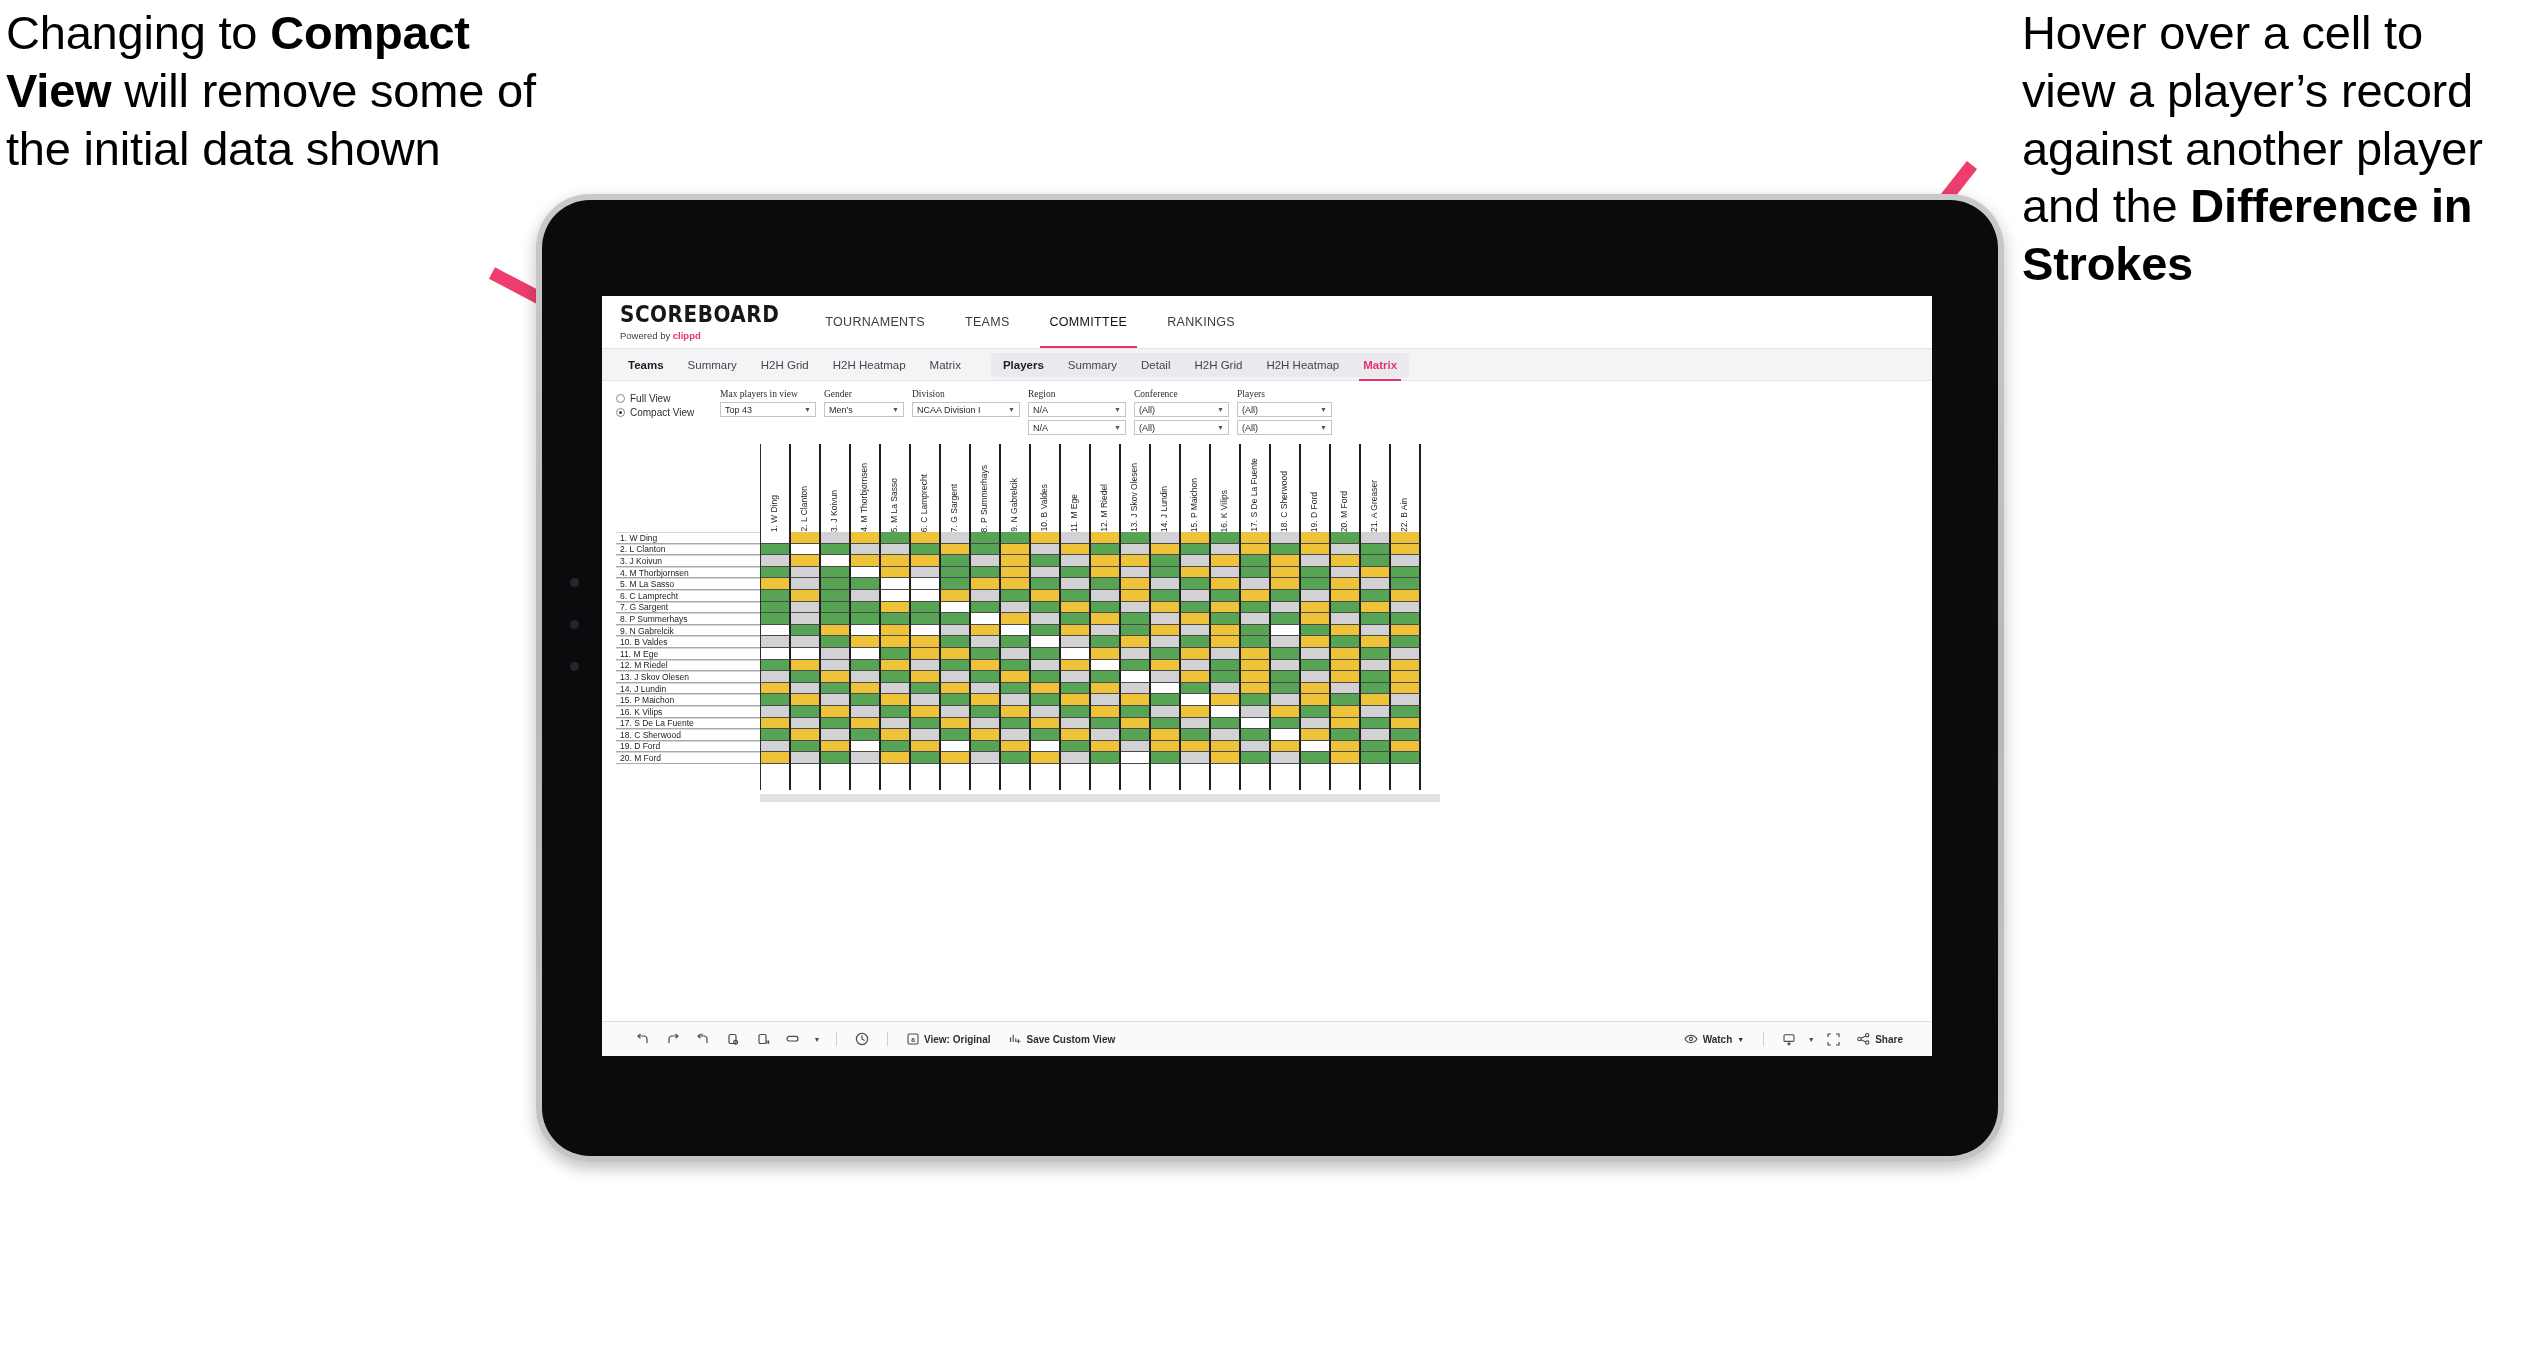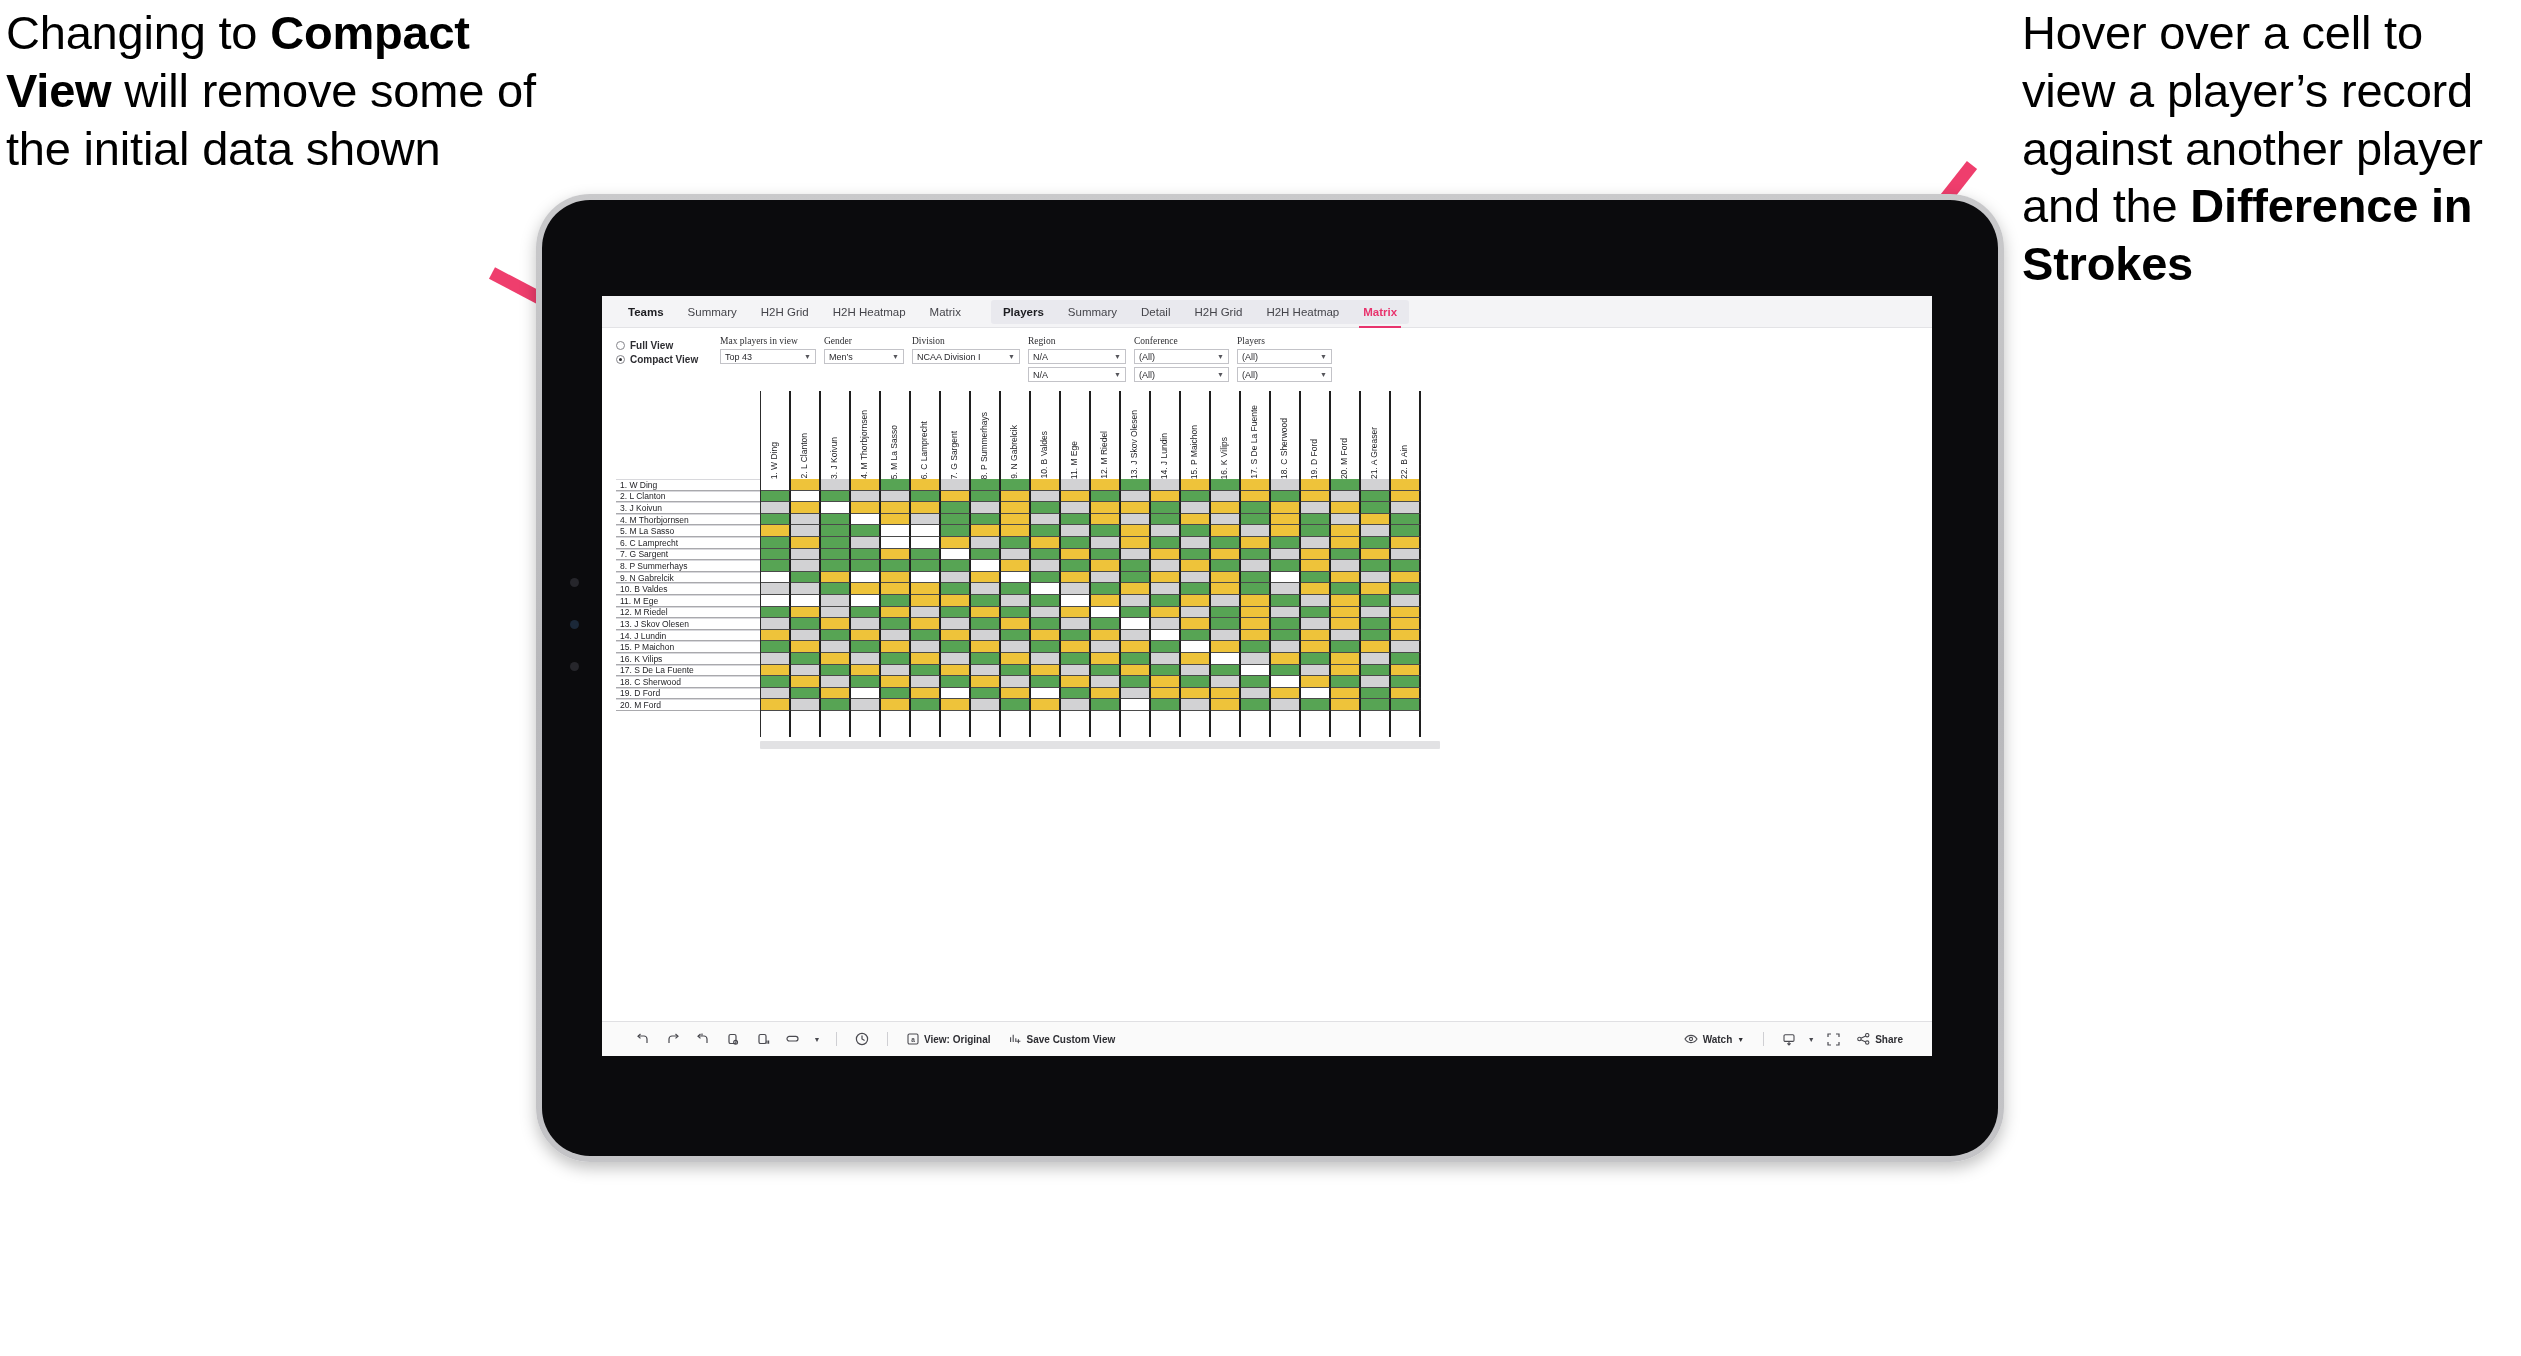--- a/index.html
+++ b/index.html
@@ -168,21 +168,20 @@
   
   .filters {
     padding: 8px 0 4px 14px;
     display: flex;
     align-items: flex-start;
     gap: 0;
   }
   .radio-col {
     width: 104px;
     padding-top: 2px;
-    font-weight: bold;
   }
   .radio-row {
     display: flex;
     align-items: center;
     gap: 5px;
     height: 14px;
     font-size: 10px;
     color: #2d2d31;
     cursor: pointer;
   }
@@ -368,20 +367,35 @@
   <div class="tab-outer"></div>
   <div class="tab-body">
     <div class="cam c1"></div>
     <div class="cam c2"></div>
     <div class="cam c3"></div>
   </div>
 
   <div class="tab-screen">
     <div class="app">
 
+      <div class="topbar">
+        <div class="brand">
+          <div class="brand-name">SCOREBOARD</div>
+          <div class="brand-sub">
+            <span>Powered by</span>
+            <span class="clippd">clippd</span>
+          </div>
+        </div>
+        <div class="topnav">
+          <div class="topnav-item">TOURNAMENTS</div>
+          <div class="topnav-item">TEAMS</div>
+          <div class="topnav-item active">COMMITTEE</div>
+          <div class="topnav-item">RANKINGS</div>
+        </div>
+      </div>
 
       <div class="subbar">
         <div class="subgroup">
           <div class="sub-item bold">Teams</div>
           <div class="sub-item">Summary</div>
           <div class="sub-item">H2H Grid</div>
           <div class="sub-item">H2H Heatmap</div>
           <div class="sub-item">Matrix</div>
         </div>
         <div class="subgap"></div>

